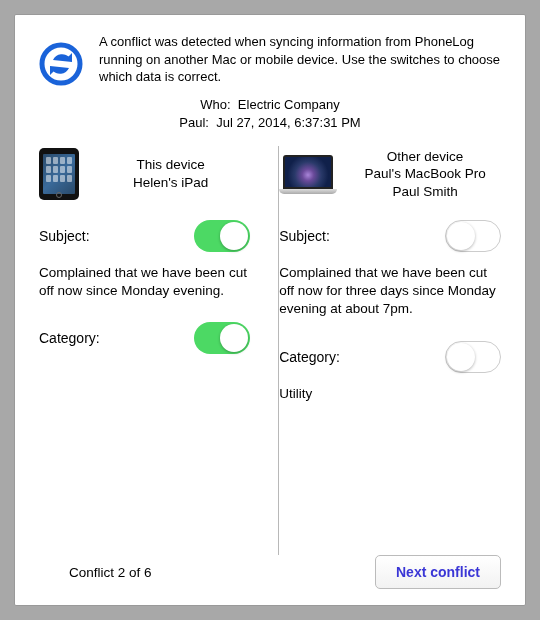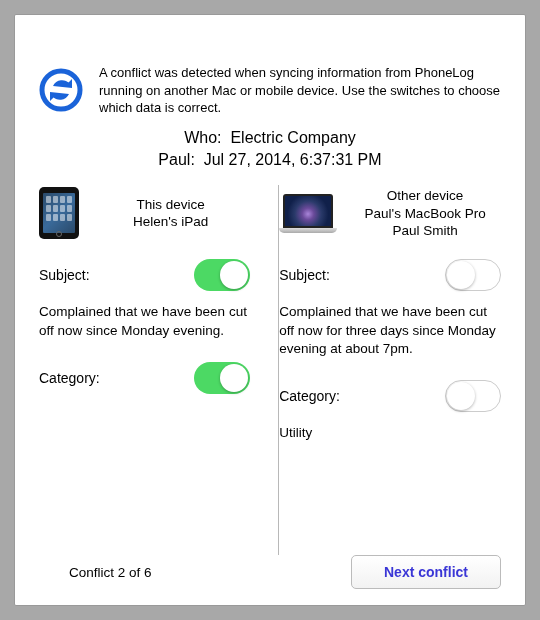--- a/index.html
+++ b/index.html
@@ -21,37 +21,36 @@
       border: 1px solid #999;
       border-radius: 2px;
       padding: 18px 24px 16px 24px;
       display: flex;
       flex-direction: column;
       position: relative;
     }
     .header {
       display: flex;
       gap: 16px;
-      align-items: center;
+      align-items: flex-end;
       margin-bottom: 10px;
-      margin-top: 31px;
     }
     .sync-icon {
       flex-shrink: 0;
       width: 44px;
       height: 44px;
     }
     .intro-text {
       font-size: 13px;
       line-height: 1.35;
       color: #000;
     }
     .meta {
       text-align: center;
-      font-size: 16px;
+      font-size: 13px;
       line-height: 1.4;
       margin-bottom: 14px;
     }
     .columns {
       display: flex;
       flex: 1;
       gap: 16px;
     }
     .column {
       width: 50%;
@@ -130,21 +129,21 @@
       margin-top: auto;
     }
     .conflict-counter {
       font-size: 13.5px;
       margin-left: 30px;
     }
     .next-btn {
       background: linear-gradient(#fff, #f2f2f2);
       border: 1px solid #bbb;
       border-radius: 5px;
-      padding: 8px 32px;
+      padding: 8px 20px;
       font-size: 14px;
       font-weight: 600;
       color: #3a36d6;
       cursor: pointer;
     }
     
     .ipad {
       width: 40px;
       height: 52px;
       background: #111;

